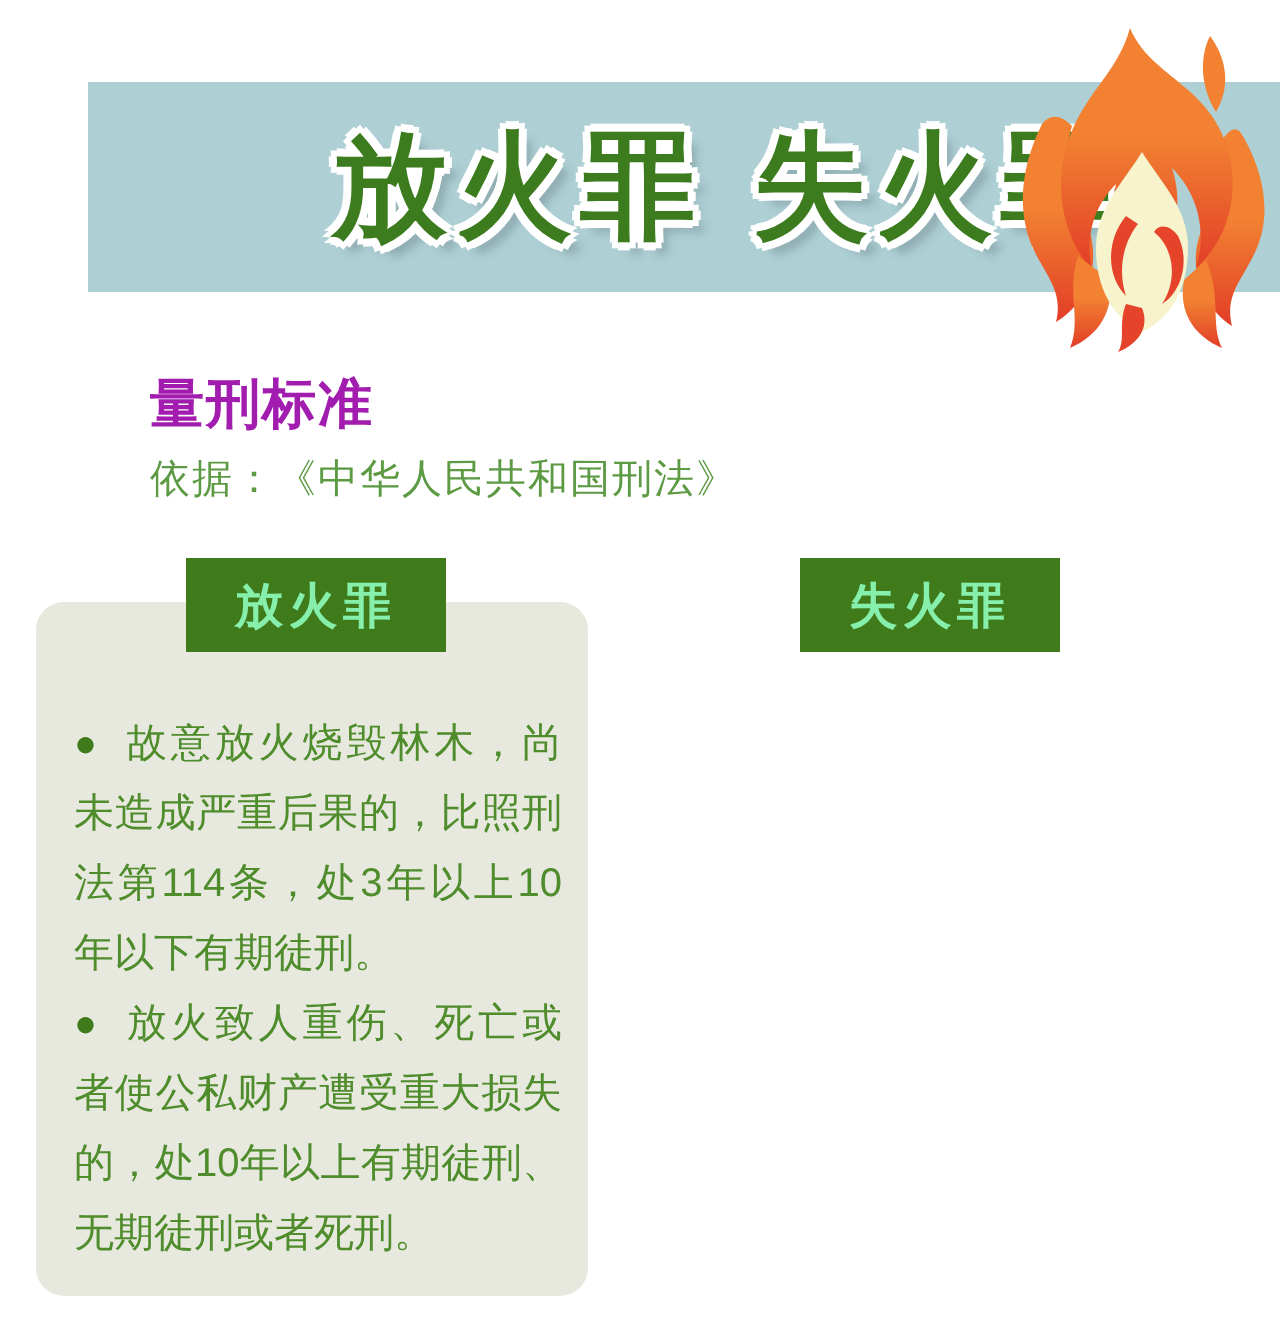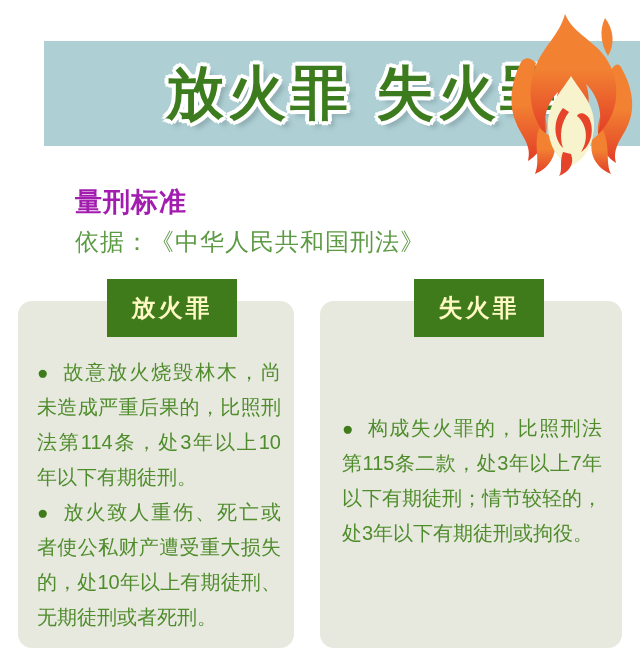--- a/index.html
+++ b/index.html
@@ -53,40 +53,39 @@
     position: absolute;
     left: 75px; top: 184px;
     font-size: 27px;
     font-weight: bold;
     color: #a21caf;
     letter-spacing: 1px;
   }
   .basis {
     position: absolute;
     left: 75px; top: 226px;
-    font-size: 24px;
+    font-size: 20px;
     color: #5d9a44;
     letter-spacing: 1px;
   }
 
   
   .tab {
     position: absolute;
     top: 279px;
-    width: 130px; height: 58px;
+    width: 130px; height: 47px;
     background: #3f7b1b;
-    color: #fef9c3;
+    color: #86efac;
     font-size: 24px;
     font-weight: bold;
     letter-spacing: 3px;
     display: flex;
     align-items: center;
     justify-content: center;
     z-index: 4;
-    margin-left: 14px;
   }
   .tab-left  { left: 93px; }
   .tab-right { left: 400px; }
 
   
   .card {
     position: absolute;
     top: 301px;
     height: 347px;
     background: #e7e9df;
@@ -144,17 +143,14 @@
   <div class="basis">依据：《中华人民共和国刑法》</div>
 
   <div class="tab tab-left">放火罪</div>
   <div class="tab tab-right">失火罪</div>
 
   <div class="card card-left">
     <p class="item"><span class="bullet">●</span><span>故意放火烧毁林木，尚未造成严重后果的，比照刑法第114条，处3年以上10年以下有期徒刑。</span></p>
     <p class="item"><span class="bullet">●</span><span>放火致人重伤、死亡或者使公私财产遭受重大损失的，处10年以上有期徒刑、无期徒刑或者死刑。</span></p>
   </div>
 
-  <div class="card card-right">
-    <p class="item"><span class="bullet">●</span><span>构成失火罪的，比照刑法第115条二款，处3年以上7年以下有期徒刑；情节较轻的，处3年以下有期徒刑或拘役。</span></p>
-  </div>
 
 </div>
 
 </body></html>

